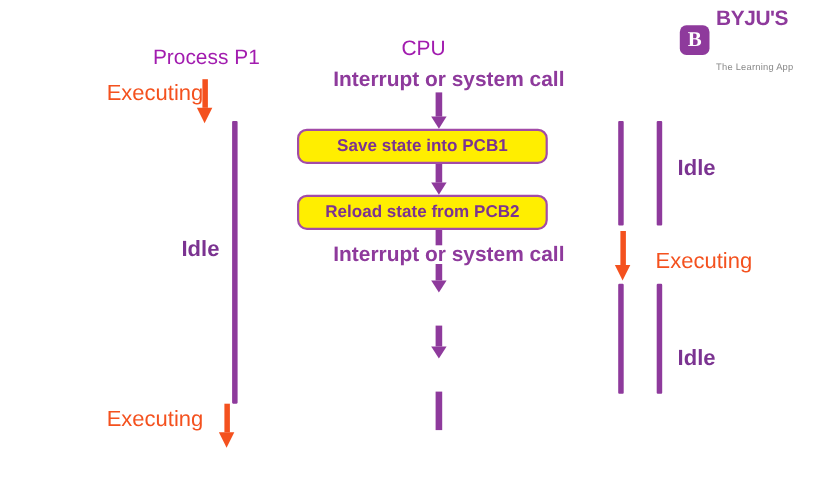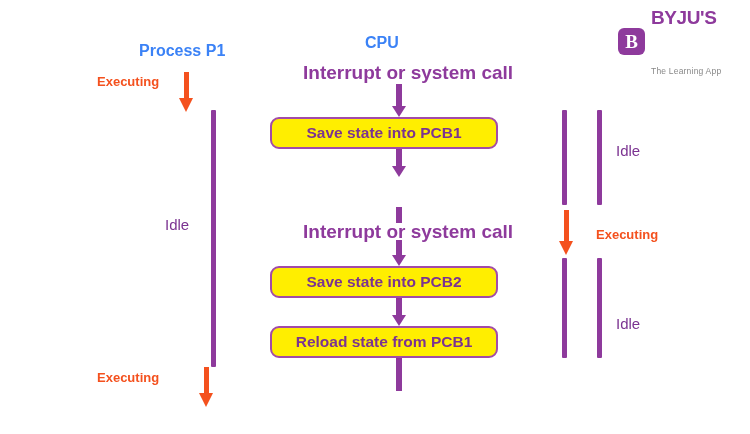--- a/index.html
+++ b/index.html
@@ -16,45 +16,45 @@
     position: relative;
     width: 750px;
     height: 434px;
     background: #ffffff;
     overflow: hidden;
   }
 
   
   .hdr {
     position: absolute;
-    color: #3b82f6;
-    font-weight: bold;
-    font-size: 16px;
+    color: #a21caf;
+    font-weight: normal;
+    font-size: 19px;
     white-space: nowrap;
     letter-spacing: 0px;
   }
   .sub {
     position: absolute;
     color: #8e3a9c;
     font-weight: bold;
     font-size: 19px;
     white-space: nowrap;
   }
   .state-idle {
     position: absolute;
     color: #7b3391;
+    font-weight: bold;
+    font-size: 20px;
+    white-space: nowrap;
+  }
+  .state-exec {
+    position: absolute;
+    color: #f4511e;
     font-weight: normal;
-    font-size: 15px;
-    white-space: nowrap;
-  }
-  .state-exec {
-    position: absolute;
-    color: #f4511e;
-    font-weight: bold;
-    font-size: 13px;
+    font-size: 20px;
     white-space: nowrap;
   }
 
   
   .pbox {
     position: absolute;
     left: 270px;
     width: 228px;
     height: 32px;
     box-sizing: border-box;
@@ -156,21 +156,21 @@
   #logo .wmain {
     color: #8e3a9c;
     font-weight: bold;
     font-size: 19px;
     letter-spacing: -0.4px;
   }
   #logo .wsub {
     color: #888888;
     font-size: 8.5px;
     letter-spacing: 0.2px;
-    margin-top: 12px;
+    margin-top: 2px;
   }
 </style>
 </head>
 <body>
 
 <div id="canvas">
 
   <div id="logo">
     <div class="mark">
       <span class="bglyph">B</span>
@@ -209,24 +209,23 @@
 
   <div class="conn" style="top:296px; height:30px;">
     <div class="stem" style="height:19px;"></div>
     <div class="head" style="top:19px;"></div>
   </div>
 
   <div class="pseg" style="top:356px; height:35px;"></div>
 
   <div class="pbox" style="top:117px;text-align:right;">Save state into PCB1</div>
 
-
-  <div class="pbox" style="top:266px;">Save state into PCB2</div>
-
-  <div class="pbox" style="top:326px;">Reload state from PCB1</div>
+  <div class="pbox" style="top:177px;">Reload state from PCB2</div>
+
+
 
   <div class="lifeline" style="left:211px; top:110px; height:257px;"></div>
 
   <div class="state-exec" style="left:97px; top:74px;">Executing</div>
   <div class="oarrow" style="left:179px; top:72px;">
     <div class="ostem" style="height:26px;"></div>
     <div class="ohead" style="top:26px;"></div>
   </div>
 
   <div class="state-idle" style="left:165px; top:216px;">Idle</div>

